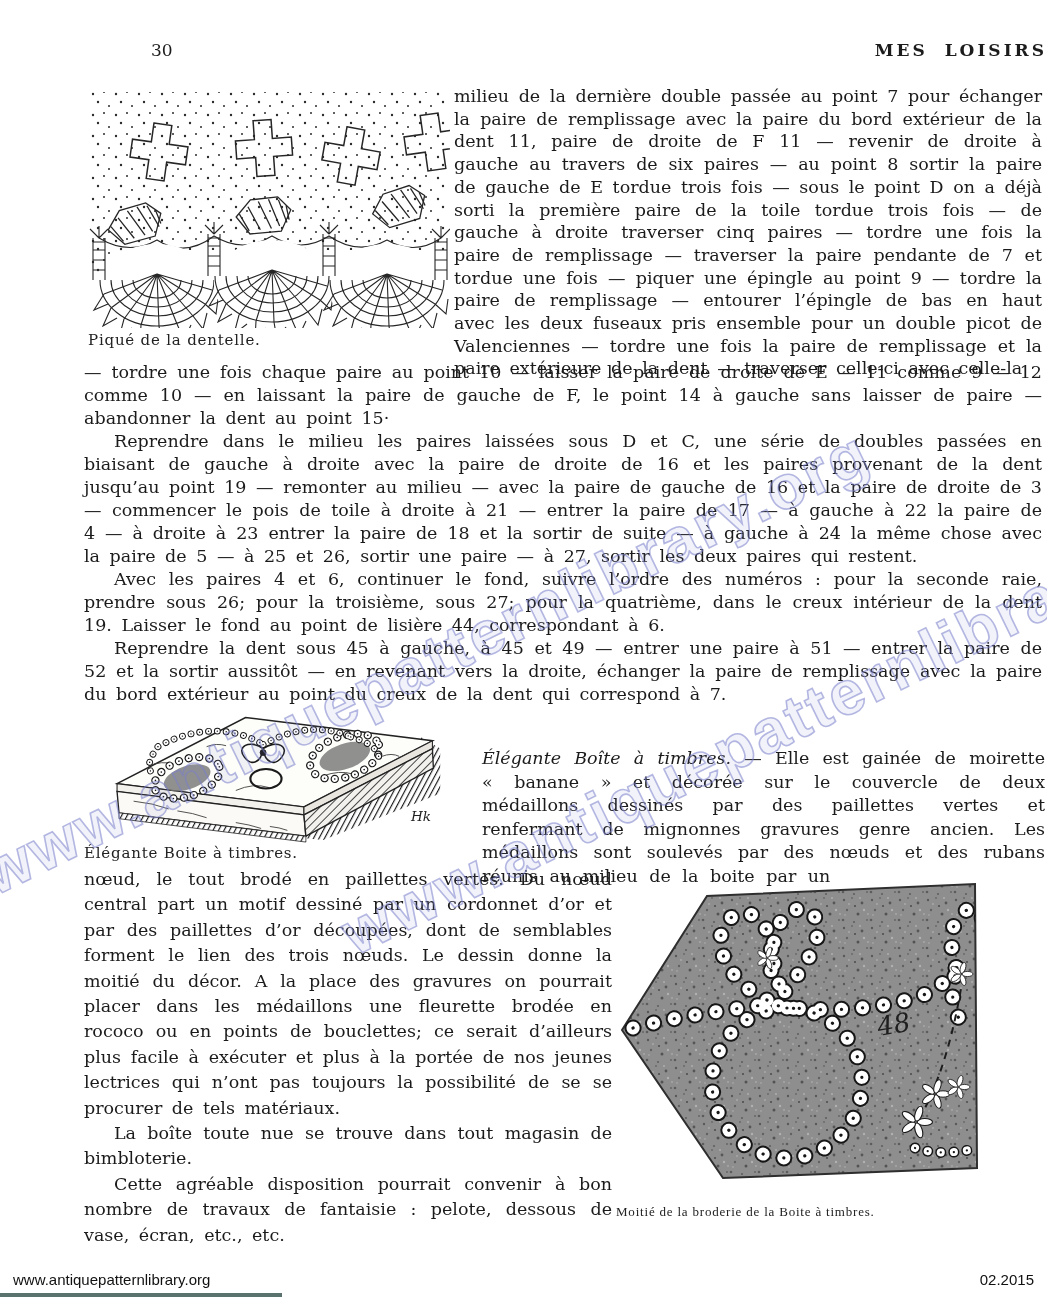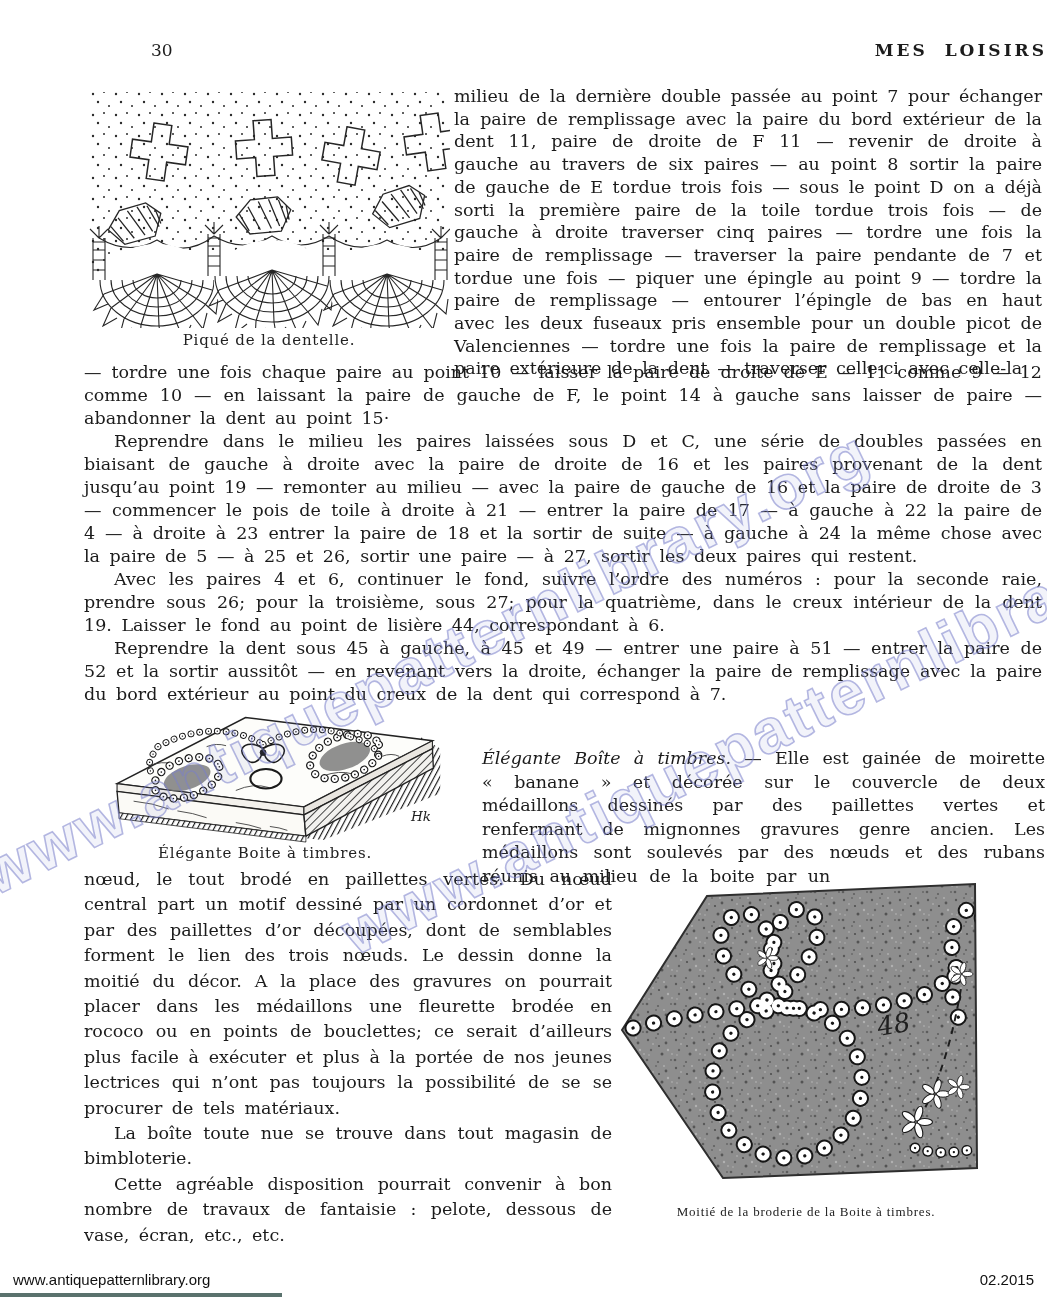--- a/index.html
+++ b/index.html
@@ -12,21 +12,21 @@
   .title{left:0;top:40px;width:1047px;text-align:right;font-size:17px;font-weight:700;
          letter-spacing:3px;word-spacing:8px;}
   .bodytext{font-size:17.5px;line-height:23px;text-align:justify;word-spacing:4px;color:#1b1b1b;}
   .bodytext p{margin:0;}
   .bodytext p.ind{text-indent:30px;}
   .col-tr{left:454px;top:85px;width:588px;line-height:22.7px;}
   .fulls{left:84px;top:361px;width:958px;}
   .col-mr{left:482px;top:747px;width:563px;line-height:23.5px;word-spacing:6px;}
   .col-bl{left:84px;top:867px;width:528px;line-height:25.4px;}
   .lead-it{font-style:italic;}
-  .caption{font-size:15px;text-align:center;letter-spacing:0.8px;color:#222;}
+  .caption{font-size:15px;text-align:left;letter-spacing:0.8px;color:#222;}
   .cap-lace{left:88px;top:331px;width:362px;}
   .cap-box{left:84px;top:844px;width:362px;}
   .cap-emb{left:616px;top:1204px;width:380px;font-size:13px;font-family:Liberation Serif, serif;}
   .fig{display:block;}
   .fig-lace{left:88px;top:90px;}
   .fig-box{left:84px;top:698px;}
   .fig-emb{left:616px;top:868px;}
   .footer{font-family:"Liberation Sans", sans-serif;font-size:15px;color:#111;top:1271px;}
   .footer-left{left:13px;}
   .footer-right{right:13px;}

